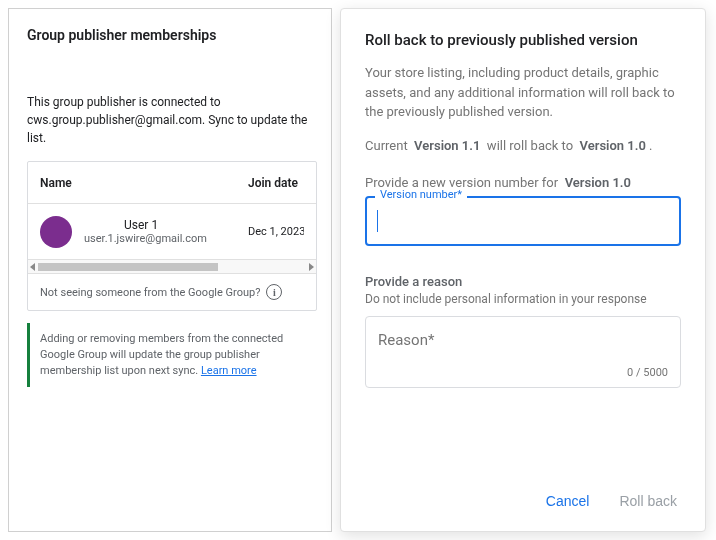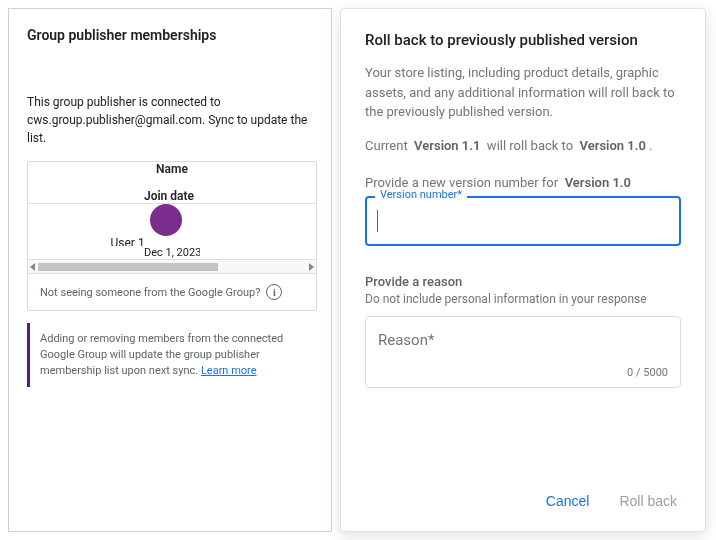--- a/index.html
+++ b/index.html
@@ -62,21 +62,20 @@
   .table {
     border: 1px solid #dadce0;
     border-radius: 2px;
     overflow: hidden;
   }
   .thead, .trow {
     display: flex;
     align-items: center;
     padding: 0 12px;
     border-bottom: 1px solid #e0e0e0;
-    flex-direction: column;
   }
   .thead {
     height: 42px;
     font-size: 12px;
     font-weight: 600;
     color: #202124;
   }
   .col-name { flex: 1; }
   .col-date { width: 56px; text-align: left; overflow: hidden; white-space: nowrap; }
   .trow {
@@ -85,21 +84,21 @@
   }
   .avatar {
     width: 32px;
     height: 32px;
     border-radius: 50%;
     background: #7b2d8e;
     margin-right: 12px;
     flex-shrink: 0;
   }
   .uinfo { flex: 1; overflow: hidden; }
-  .uname { color: #202124; }
+  .uname { color: #202124; margin-left: 40px; }
   .uemail { color: #5f6368; font-size: 11px; }
   .udate {
     width: 56px;
     font-size: 11px;
     color: #202124;
     overflow: hidden;
     white-space: nowrap;
   }
   .scrollbar {
     height: 14px;
@@ -138,21 +137,21 @@
     display: inline-flex;
     align-items: center;
     justify-content: center;
     font-size: 10px;
     font-weight: bold;
     color: #5f6368;
     font-family: serif;
   }
   .note-box {
     margin-top: 12px;
-    border-left: 3px solid #4c1d95;
+    border-left: 3px solid #15803d;
     padding: 8px 10px;
     font-size: 11px;
     color: #5f6368;
     line-height: 1.45;
   }
   .note-box a { color: #1a73e8; text-decoration: underline; cursor: pointer; }
 
   
   .right {
     width: 366px;

